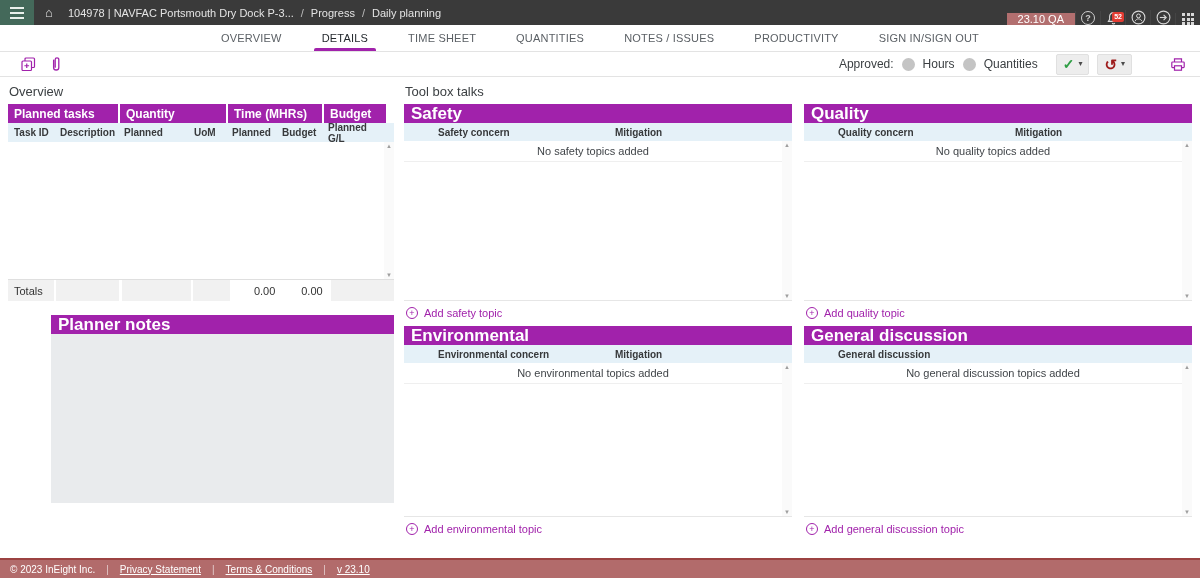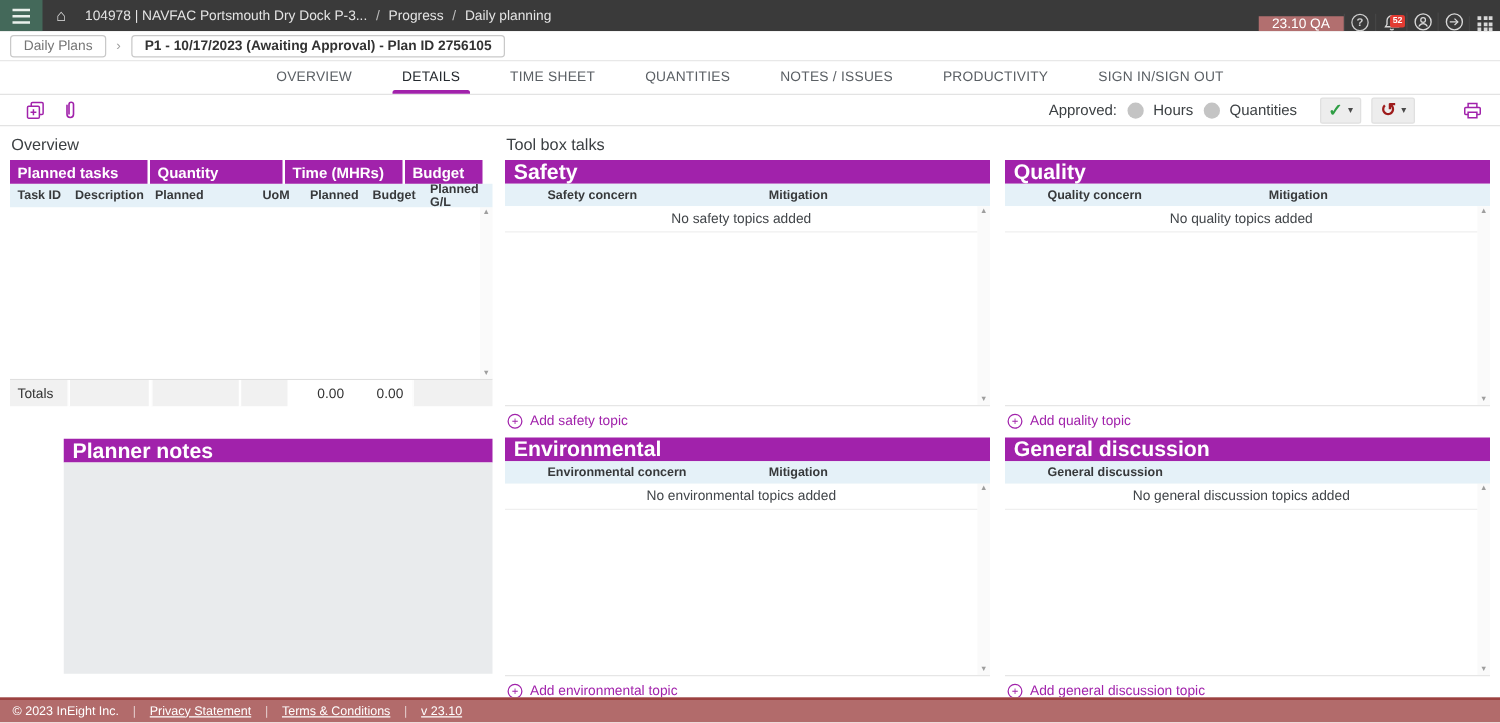--- a/index.html
+++ b/index.html
@@ -78,21 +78,21 @@
   .ov-body .fill { flex:1; background:#fff; }
   .scrollstrip { width:10px; background:#FAFAFA; display:flex; flex-direction:column;
                  justify-content:space-between; align-items:center; padding:1px 0; }
   .scrollstrip span { font-size:6px; color:#9E9E9E; cursor:pointer; line-height:1; }
   .ov-totals { display:flex; height:21px;justify-content:space-between; }
   .ov-totals div { background:#F1F1F1; border-left:1px solid #fff; font-size:11px; color:#333;
                    display:flex; align-items:center; flex:none; }
   .ov-totals div:first-child { border-left:none; padding-left:6px; }
   .ov-totals div.val { background:#fff; justify-content:flex-end; padding-right:6px; }
 
-  .planner { margin-top:26px;padding-left:43px; }
+  .planner { margin-top:14px;padding-left:43px; }
   .panel-header { background:#A122AB; color:#fff; font-size:17px; font-weight:bold; height:19px;
                   display:flex; align-items:center; padding:0 7px; }
   .planner-body { height:169px; background:#E9EBED; cursor:text; }
 
   .panels-grid { display:grid; grid-template-columns:1fr 1fr; column-gap:12px; }
   .panel-sub { display:flex; background:#E5F1F8; height:18px; }
   .panel-sub .blank { width:34px; flex:none; }
   .panel-sub .col { flex:1; font-size:10px; font-weight:bold; color:#37393B;
                     display:flex; align-items:center; }
   .panel-body { display:flex; border-bottom:1px solid #E6E6E6; }
@@ -168,25 +168,20 @@
             <i></i>
             <i></i>
             <i></i>
             <i></i>
             <i></i>
           </span>
       </div>
     </div>
   </header>
 
-  <div class="planbar">
-    <button class="chip chip-gray">Daily Plans</button>
-    <span class="chev">›</span>
-    <button class="chip chip-bold">P1 - 10/17/2023 (Awaiting Approval) - Plan ID 2756105</button>
-  </div>
 
   <div class="tabsrow">
     <div class="tabs">
       <div class="tab">OVERVIEW</div>
       <div class="tab active">DETAILS</div>
       <div class="tab">TIME SHEET</div>
       <div class="tab">QUANTITIES</div>
       <div class="tab">NOTES / ISSUES</div>
       <div class="tab">PRODUCTIVITY</div>
       <div class="tab">SIGN IN/SIGN OUT</div>
@@ -239,21 +234,21 @@
         <div class="ov-groups">
           <div class="ov-group" style="width:110px;">Planned tasks</div>
           <div class="ov-group" style="width:106px;">Quantity</div>
           <div class="ov-group" style="width:94px;">Time (MHRs)</div>
           <div class="ov-group" style="width:62px;">Budget</div>
         </div>
         <div class="ov-sub">
           <div style="width:46px;">Task ID</div>
           <div style="width:64px;">Description</div>
           <div style="width:70px;">Planned</div>
-          <div style="width:38px;margin-left:16px;">UoM</div>
+          <div style="width:38px;">UoM</div>
           <div style="width:50px;">Planned</div>
           <div style="width:46px;">Budget</div>
           <div style="width:64px;">Planned G/L</div>
         </div>
         <div class="ov-body">
           <div class="fill"></div>
           <div class="scrollstrip">
             <span>▲</span>
             <span>▼</span>
           </div>

